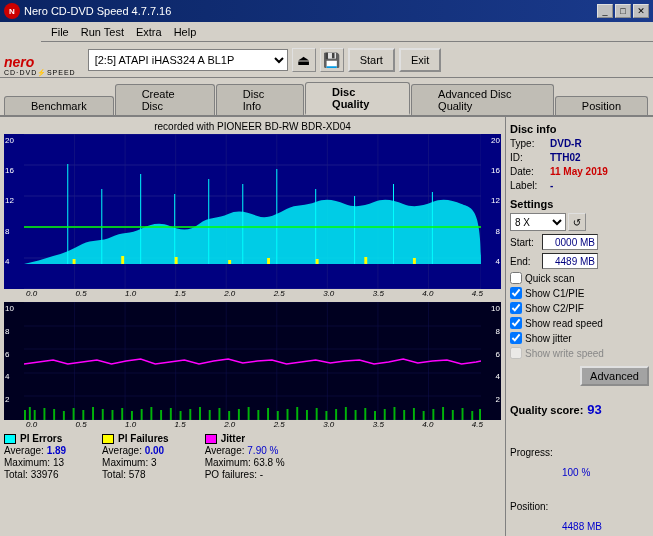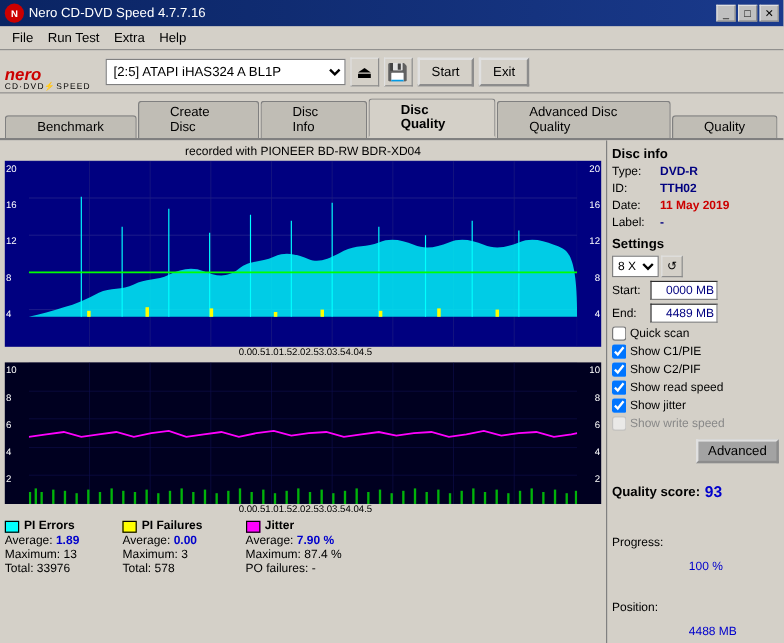--- a/index.html
+++ b/index.html
@@ -50,20 +50,21 @@
     }
 
     
     .menu-bar {
       background: #d4d0c8;
       border-bottom: 1px solid #808080;
       height: 20px;
       display: flex;
       align-items: center;
       padding: 0 4px;
+      margin-left: 41px;
     }
     .menu-item {
       padding: 2px 6px;
       font-size: 11px;
       cursor: pointer;
     }
 
     
     .toolbar {
       background: #d4d0c8;
@@ -238,21 +239,21 @@
     .disc-info-label { width: 38px; color: #000; }
     .disc-info-value { color: #000080; font-weight: bold; }
     .disc-info-value.red { color: #cc0000; }
     .settings-row {
       display: flex;
       align-items: center;
       gap: 2px;
       font-size: 10px;
     }
     .settings-combo {
-      width: 39px;
+      width: 56px;
       height: 18px;
       border: 1px solid #808080;
       background: white;
       font-size: 10px;
     }
     .refresh-btn {
       width: 18px; height: 18px;
       background: #d4d0c8;
       border: 1px outset #e0e0e0;
       font-size: 10px;
@@ -301,36 +302,37 @@
       font-size: 11px;
       margin-top: 4px;
     }
     .quality-label { font-weight: bold; }
     .quality-value { color: #0000cc; font-weight: bold; font-size: 13px; }
 
     .progress-row {
       display: flex;
       align-items: center;
       font-size: 10px;
-      gap: 16px;
+      gap: 4px;
     }
     .progress-label { width: 48px; }
     .progress-value { color: #0000cc; margin-top: 40px; }
 
     
     .chart-svg {
       position: absolute;
       top: 0; left: 0;
       width: 100%; height: 100%;
     }
     .x-axis-labels {
       display: flex;
-      justify-content: center;
+      justify-content: space-between;
       padding: 0 18px 0 22px;
       font-size: 8px;
+      font-style: italic;
     }
     .chart-wrapper {
       position: relative;
     }
   </style>
 </head>
 <body>
 
 <div class="title-bar">
   <div class="title-bar-icon">N</div>
@@ -364,21 +366,21 @@
   <button class="start-btn">Start</button>
   <button class="exit-btn">Exit</button>
 </div>
 
 <div class="tab-bar">
   <div class="tab">Benchmark</div>
   <div class="tab">Create Disc</div>
   <div class="tab">Disc Info</div>
   <div class="tab active">Disc Quality</div>
   <div class="tab">Advanced Disc Quality</div>
-  <div class="tab">Quality</div>
+  <div class="tab">Position</div>
 </div>
 
 <div class="main-content">
 
   <div class="chart-area">
     <div class="chart-title">recorded with PIONEER  BD-RW   BDR-XD04</div>
 
     <div class="chart-wrapper">
       <div class="chart-top">
 
@@ -608,25 +610,25 @@
 
       <div style="width:20px;"></div>
 
       <div class="stat-block">
         <div class="stat-header">
           <div class="stat-color-box" style="background:#ff00ff;"></div>
           <span>Jitter</span>
         </div>
         <div class="stat-label">
           <span>Average:</span>
-          <span style="color:#0000cc;font-weight:bold;">7.90 %</span>
+          <span style="color:#0000cc;font-weight:normal;">7.90 %</span>
         </div>
         <div class="stat-label">
           <span>Maximum:</span>
-          <span>87.4 %</span>
+          <span>63.8 %</span>
         </div>
         <div class="stat-label">
           <span>PO failures:</span>
           <span>-</span>
         </div>
       </div>
     </div>
   </div>
 
   <div class="right-panel">

